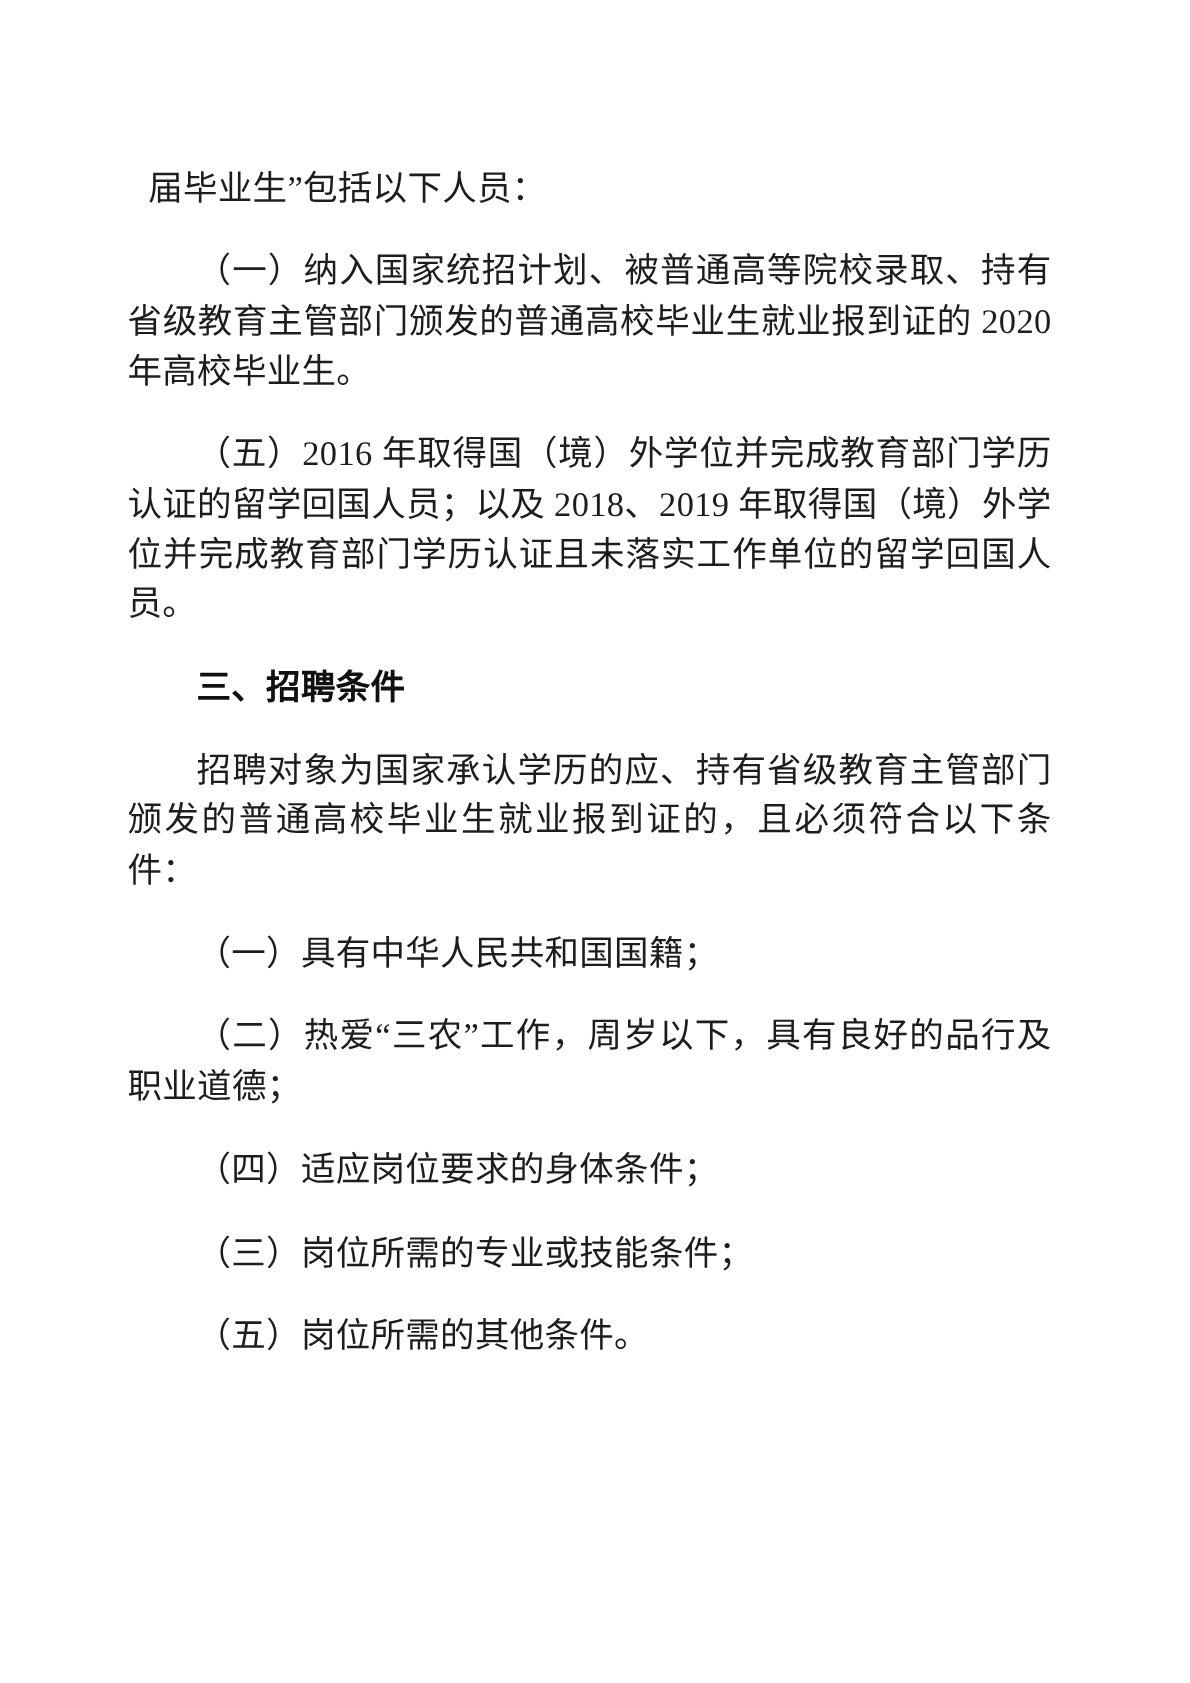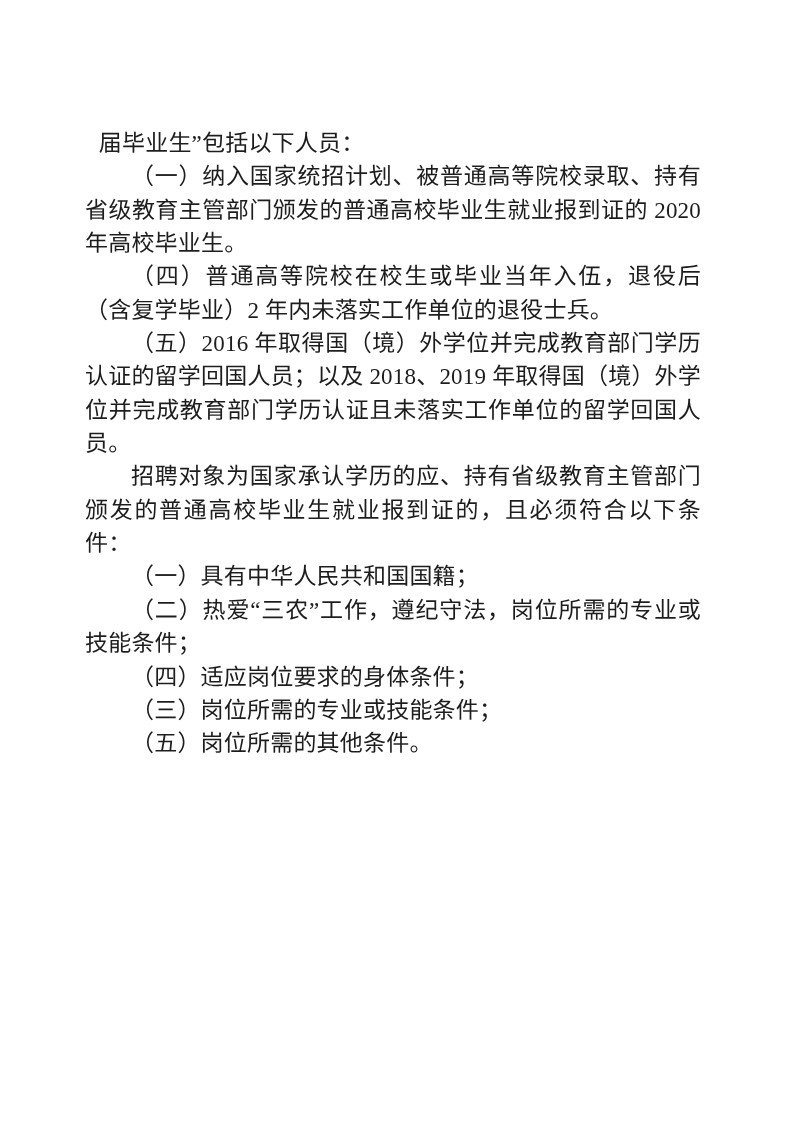--- a/index.html
+++ b/index.html
@@ -9,57 +9,58 @@
   }
   .page {
     position: relative;
     width: 793px;
     height: 1122px;
     background: #ffffff;
     overflow: hidden;
   }
   .doc-body {
     position: absolute;
-    top: 127px;
+    top: 109px;
     left: 85px;
     width: 616px;
     color: #1d1d1d;
   }
   p.para {
     margin: 0;
     padding: 0;
     font-family: "Liberation Serif", "DejaVu Serif", serif;
     font-size: 23px;
     line-height: 33.35px;
     text-align: justify;
     letter-spacing: 0.2px;
     word-break: break-all;
   }
   p.para.indent {
     text-indent: 2em;
+    margin-top: 22px;
   }
   p.para.partial-indent {
     text-indent: 0.6em;
   }
   p.para.heading {
     font-family: "Liberation Sans", "DejaVu Sans", sans-serif;
     font-weight: 700;
     text-align: left;
     color: #111111;
   }
 </style>
 </head>
 <body>
 
 <div class="page">
   <main class="doc-body" lang="zh-CN">
       <p class="para body partial-indent">届毕业生”包括以下人员：</p>
       <p class="para body indent">（一）纳入国家统招计划、被普通高等院校录取、持有省级教育主管部门颁发的普通高校毕业生就业报到证的 2020 年高校毕业生。</p>
-      <p class="para body indent">（四）普通高等院校在校生或毕业当年入伍，退役后（含复学毕业）2 年内未落实工作单位的退役士兵。</p>
       <p class="para body indent">（五）2016 年取得国（境）外学位并完成教育部门学历认证的留学回国人员；以及 2018、2019 年取得国（境）外学位并完成教育部门学历认证且未落实工作单位的留学回国人员。</p>
+      <p class="para heading indent">三、招聘条件</p>
       <p class="para body indent">招聘对象为国家承认学历的应、持有省级教育主管部门颁发的普通高校毕业生就业报到证的，且必须符合以下条件：</p>
       <p class="para body indent">（一）具有中华人民共和国国籍；</p>
-      <p class="para body indent">（二）热爱“三农”工作，遵纪守法，岗位所需的专业或技能条件；</p>
+      <p class="para body indent">（二）热爱“三农”工作，周岁以下，具有良好的品行及职业道德；</p>
       <p class="para body indent">（四）适应岗位要求的身体条件；</p>
       <p class="para body indent">（三）岗位所需的专业或技能条件；</p>
       <p class="para body indent">（五）岗位所需的其他条件。</p>
     </main>
 </div>
 
 </body></html>

